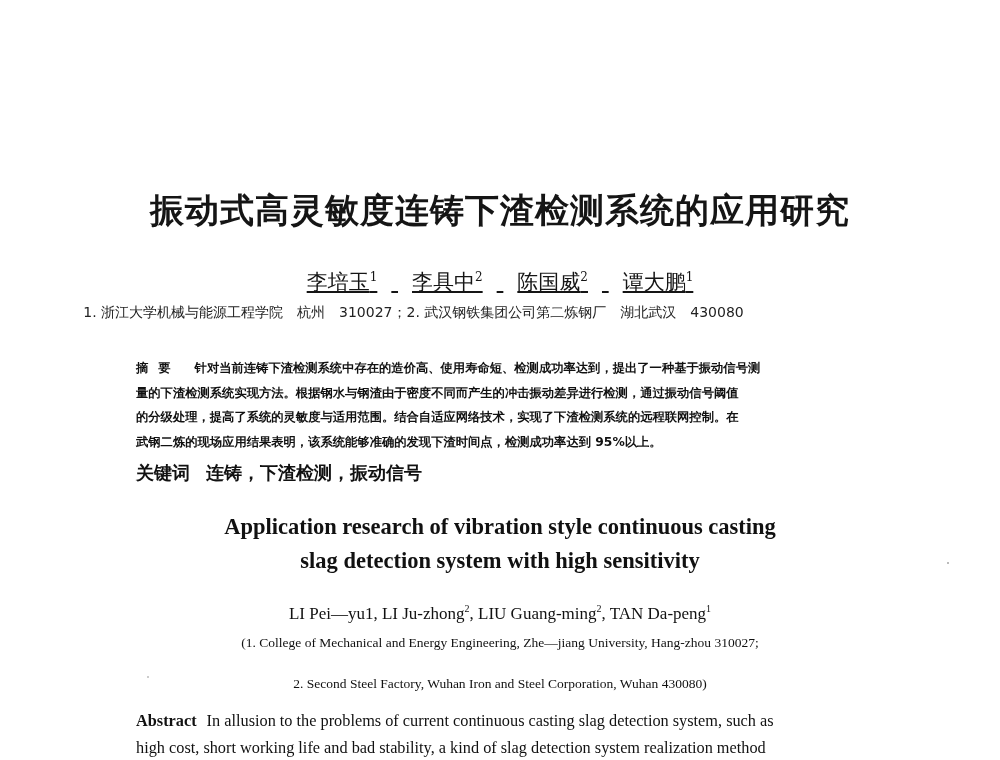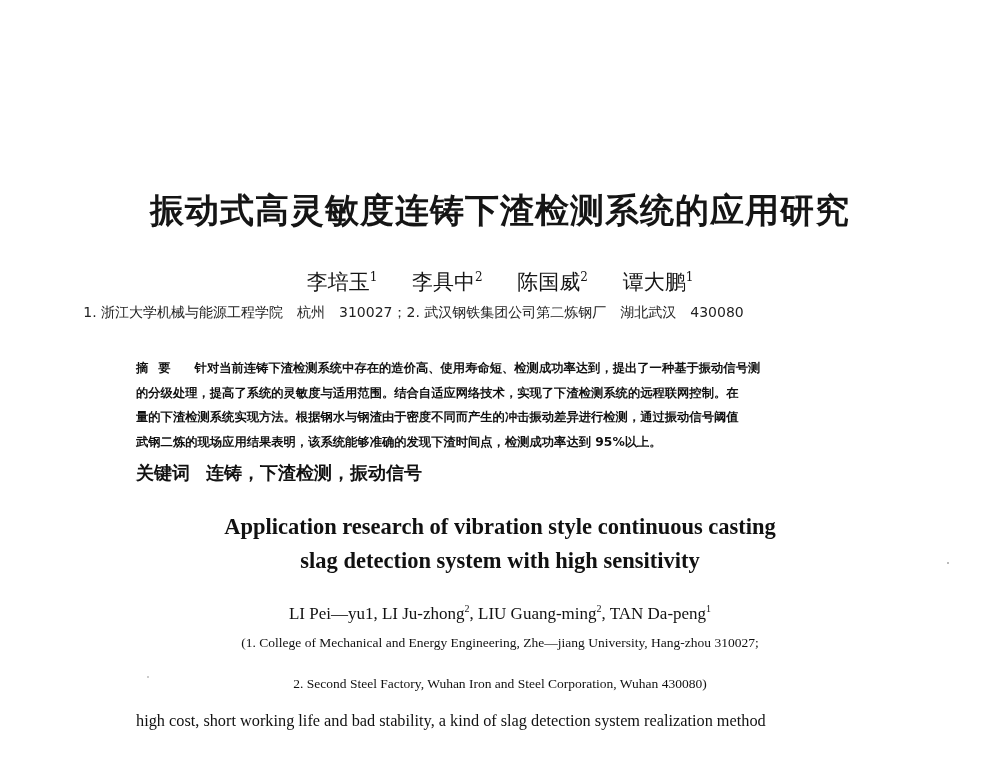--- a/index.html
+++ b/index.html
@@ -1,21 +1,21 @@
 <!DOCTYPE html>
 <html><head>
 <meta charset="utf-8">
 <style>
   html, body { margin:0; padding:0; background:#ffffff; }
   body { width:1000px; height:760px; position:relative; overflow:hidden; color:#111; }
   .abs { position:absolute; white-space:nowrap; }
   .cn-title { left:0; width:1000px; top:188px; text-align:center;
     font-family:"DejaVu Sans", sans-serif; font-size:34px; font-weight:bold; letter-spacing:1px; color:#151515; }
   .cn-authors { left:0; width:1000px; top:268px; text-align:center;
-    font-family:"DejaVu Serif", serif; font-size:21px; color:#151515; }
+    font-family:"DejaVu Serif", serif; font-size:21px; color:#151515;text-decoration:underline; }
   .cn-authors span.a { margin:0 14px; }
   .cn-authors sup { font-size:12px; }
   .cn-affil { left:0; width:827px; top:304px; text-align:center;
     font-family:"DejaVu Sans", sans-serif; font-size:14px; color:#222; }
   .cn-abs { left:136px; width:732px; top:356px;
     font-family:"DejaVu Sans", sans-serif; font-size:12.3px; font-weight:bold; line-height:24.6px; color:#111;
     white-space:normal; text-align:justify; }
   .cn-abs .line { display:block; white-space:nowrap; }
   .cn-abs .lbl { margin-right:14px; letter-spacing:10px; }
   .cn-kw { left:136px; top:461px; font-family:"DejaVu Sans", sans-serif; font-size:18px; font-weight:bold; color:#111; }
@@ -45,22 +45,22 @@
   <span class="a"><span>李培玉</span><sup>1</sup></span>
   <span class="a"><span>李具中</span><sup>2</sup></span>
   <span class="a"><span>陈国威</span><sup>2</sup></span>
   <span class="a"><span>谭大鹏</span><sup>1</sup></span>
 </div>
 
 <div class="abs cn-affil">1. 浙江大学机械与能源工程学院　杭州　310027；2. 武汉钢铁集团公司第二炼钢厂　湖北武汉　430080</div>
 
 <div class="abs cn-abs">
   <span class="line"><span class="lbl">摘要</span><span>针对当前连铸下渣检测系统中存在的造价高、使用寿命短、检测成功率达到，提出了一种基于振动信号测</span></span>
+  <span class="line">量的下渣检测系统实现方法。根据钢水与钢渣由于密度不同而产生的冲击振动差异进行检测，通过振动信号阈值</span>
   <span class="line">的分级处理，提高了系统的灵敏度与适用范围。结合自适应网络技术，实现了下渣检测系统的远程联网控制。在</span>
-  <span class="line">量的下渣检测系统实现方法。根据钢水与钢渣由于密度不同而产生的冲击振动差异进行检测，通过振动信号阈值</span>
   <span class="line">武钢二炼的现场应用结果表明，该系统能够准确的发现下渣时间点，检测成功率达到 95%以上。</span>
 </div>
 
 <div class="abs cn-kw">
   <span class="lbl">关键词</span><span>连铸，下渣检测，振动信号</span>
 </div>
 
 <div class="abs en-title">
   <div>Application research of vibration style continuous casting</div>
   <div>slag detection system with high sensitivity</div>
@@ -70,17 +70,18 @@
   <span><span>LI Pei—yu</span><span>1</span></span>,
   <span><span>LI Ju-zhong</span><sup>2</sup></span>,
   <span><span>LIU Guang-ming</span><sup>2</sup></span>,
   <span><span>TAN Da-peng</span><sup>1</sup></span>
 </div>
 
 <div class="abs en-affil l1">(1. College of Mechanical and Energy Engineering, Zhe—jiang University, Hang-zhou 310027;</div>
 <div class="abs en-affil l2">2. Second Steel Factory, Wuhan Iron and Steel Corporation, Wuhan 430080)</div>
 
 <div class="abs en-abs">
+  <span class="line"><span class="lbl">Abstract</span><span>In allusion to the problems of current continuous casting slag detection system, such as</span></span>
   <span class="line">high cost, short working life and bad stability, a kind of slag detection system realization method</span>
 </div>
 
 <div class="abs speck"></div>
 <div class="abs speck2"></div>
 
 </body></html>

